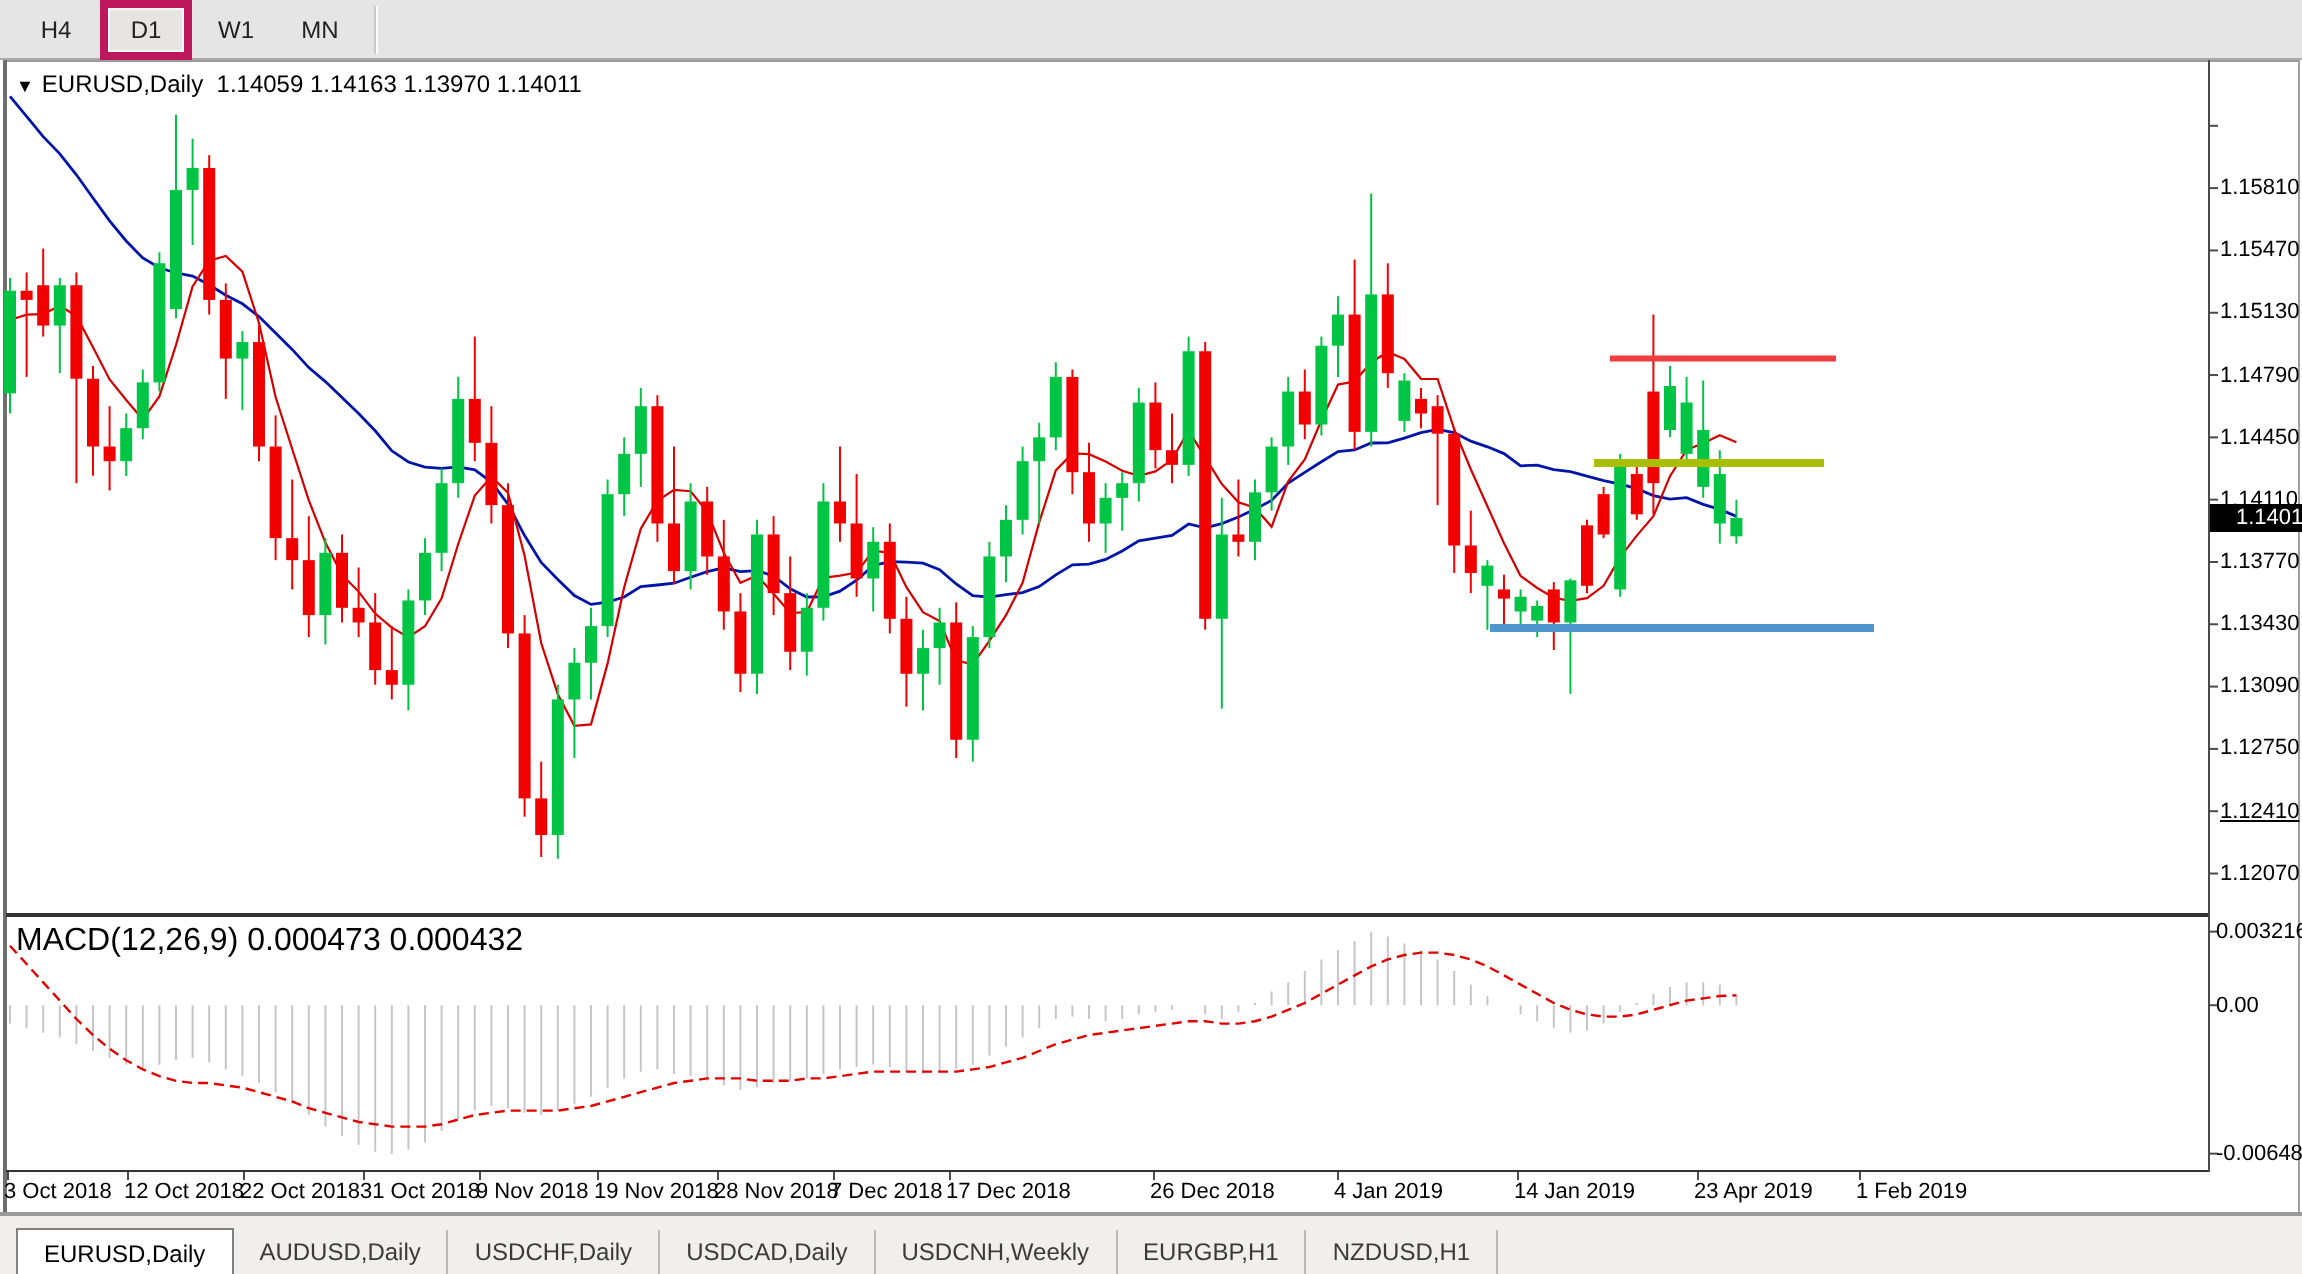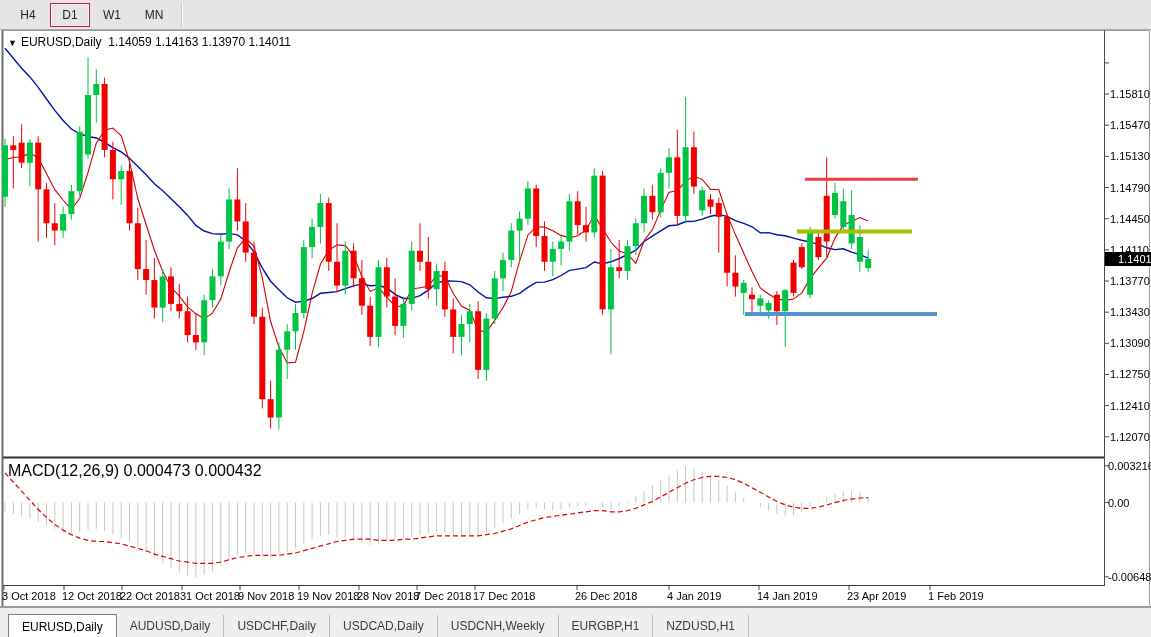--- a/index.html
+++ b/index.html
@@ -4,21 +4,21 @@
 <style>
   html,body{margin:0;padding:0;background:#fff;}
   body{width:1151px;height:637px;position:relative;overflow:hidden;
        font-family:"Liberation Sans",sans-serif;-webkit-font-smoothing:none;}
   
   #toolbar{position:absolute;left:0;top:0;width:1151px;height:30px;background:#e5e5e5;
            border-bottom:1px solid #A9A9A9;box-sizing:border-box;display:flex;align-items:center;}
   .tf-btn{min-width:30px;height:22px;margin:0 1px;padding:0 4px;display:flex;align-items:center;justify-content:center;
           font-size:12px;color:#222;border:1px solid transparent;cursor:default;}
   .tf-btn:first-child{margin-left:8px;}
-  .tf-btn.active{background:#E7E5E2;border:1px solid #be185d;box-shadow:inset 0 0 0 1px #F6F6F6;}
+  .tf-btn.active{background:#E7E5E2;border:4px solid #be185d;box-shadow:inset 0 0 0 1px #F6F6F6;}
   #tb-sep{width:1px;height:24px;background:#C9C9C9;margin-left:6px;border-right:1px solid #fff;}
   
   #chartwrap{position:absolute;left:0;top:30px;width:1151px;height:598px;background:#fff;}
   #chartwrap svg{position:absolute;left:0;top:0;}
   .axis-label{position:absolute;font-size:11px;color:#000;white-space:nowrap;}
   #price-tag{position:absolute;left:1105px;width:46px;height:14px;background:#000;color:#fff;
              font-size:11px;line-height:14px;text-align:left;padding-left:13px;box-sizing:border-box;}
   #chart-title{position:absolute;left:8px;top:5px;font-size:12px;color:#000;}
   #title-marker{font-size:9px;color:#000;margin-right:4px;}
   #macd-label{position:absolute;left:8px;top:432px;font-size:16px;color:#000;}
@@ -419,21 +419,21 @@
       <div class="axis-label" style="left: 1110px; top: 58.0617px;">1.15810</div>
       <div class="axis-label" style="left: 1110px; top: 89.2159px;">1.15470</div>
       <div class="axis-label" style="left: 1110px; top: 120.37px;">1.15130</div>
       <div class="axis-label" style="left: 1110px; top: 151.524px;">1.14790</div>
       <div class="axis-label" style="left: 1110px; top: 182.678px;">1.14450</div>
       <div class="axis-label" style="left: 1110px; top: 213.833px;">1.14110</div>
       <div class="axis-label" style="left: 1110px; top: 244.987px;">1.13770</div>
       <div class="axis-label" style="left: 1110px; top: 276.141px;">1.13430</div>
       <div class="axis-label" style="left: 1110px; top: 307.295px;">1.13090</div>
       <div class="axis-label" style="left: 1110px; top: 338.449px;">1.12750</div>
-      <div class="axis-label" style="left: 1110px; top: 369.604px;">1.12410</div>
+      <div class="axis-label" style="left: 1110px; top: 369.604px; text-decoration: underline;">1.12410</div>
       <div class="axis-label" style="left: 1110px; top: 400.758px;">1.12070</div>
     </div>
   <div id="xlabels">
       <div class="axis-label" style="left: 2px; top: 560px;">3 Oct 2018</div>
       <div class="axis-label" style="left: 62px; top: 560px;">12 Oct 2018</div>
       <div class="axis-label" style="left: 120px; top: 560px;">22 Oct 2018</div>
       <div class="axis-label" style="left: 180px; top: 560px;">31 Oct 2018</div>
       <div class="axis-label" style="left: 238px; top: 560px;">9 Nov 2018</div>
       <div class="axis-label" style="left: 297px; top: 560px;">19 Nov 2018</div>
       <div class="axis-label" style="left: 357px; top: 560px;">28 Nov 2018</div>

